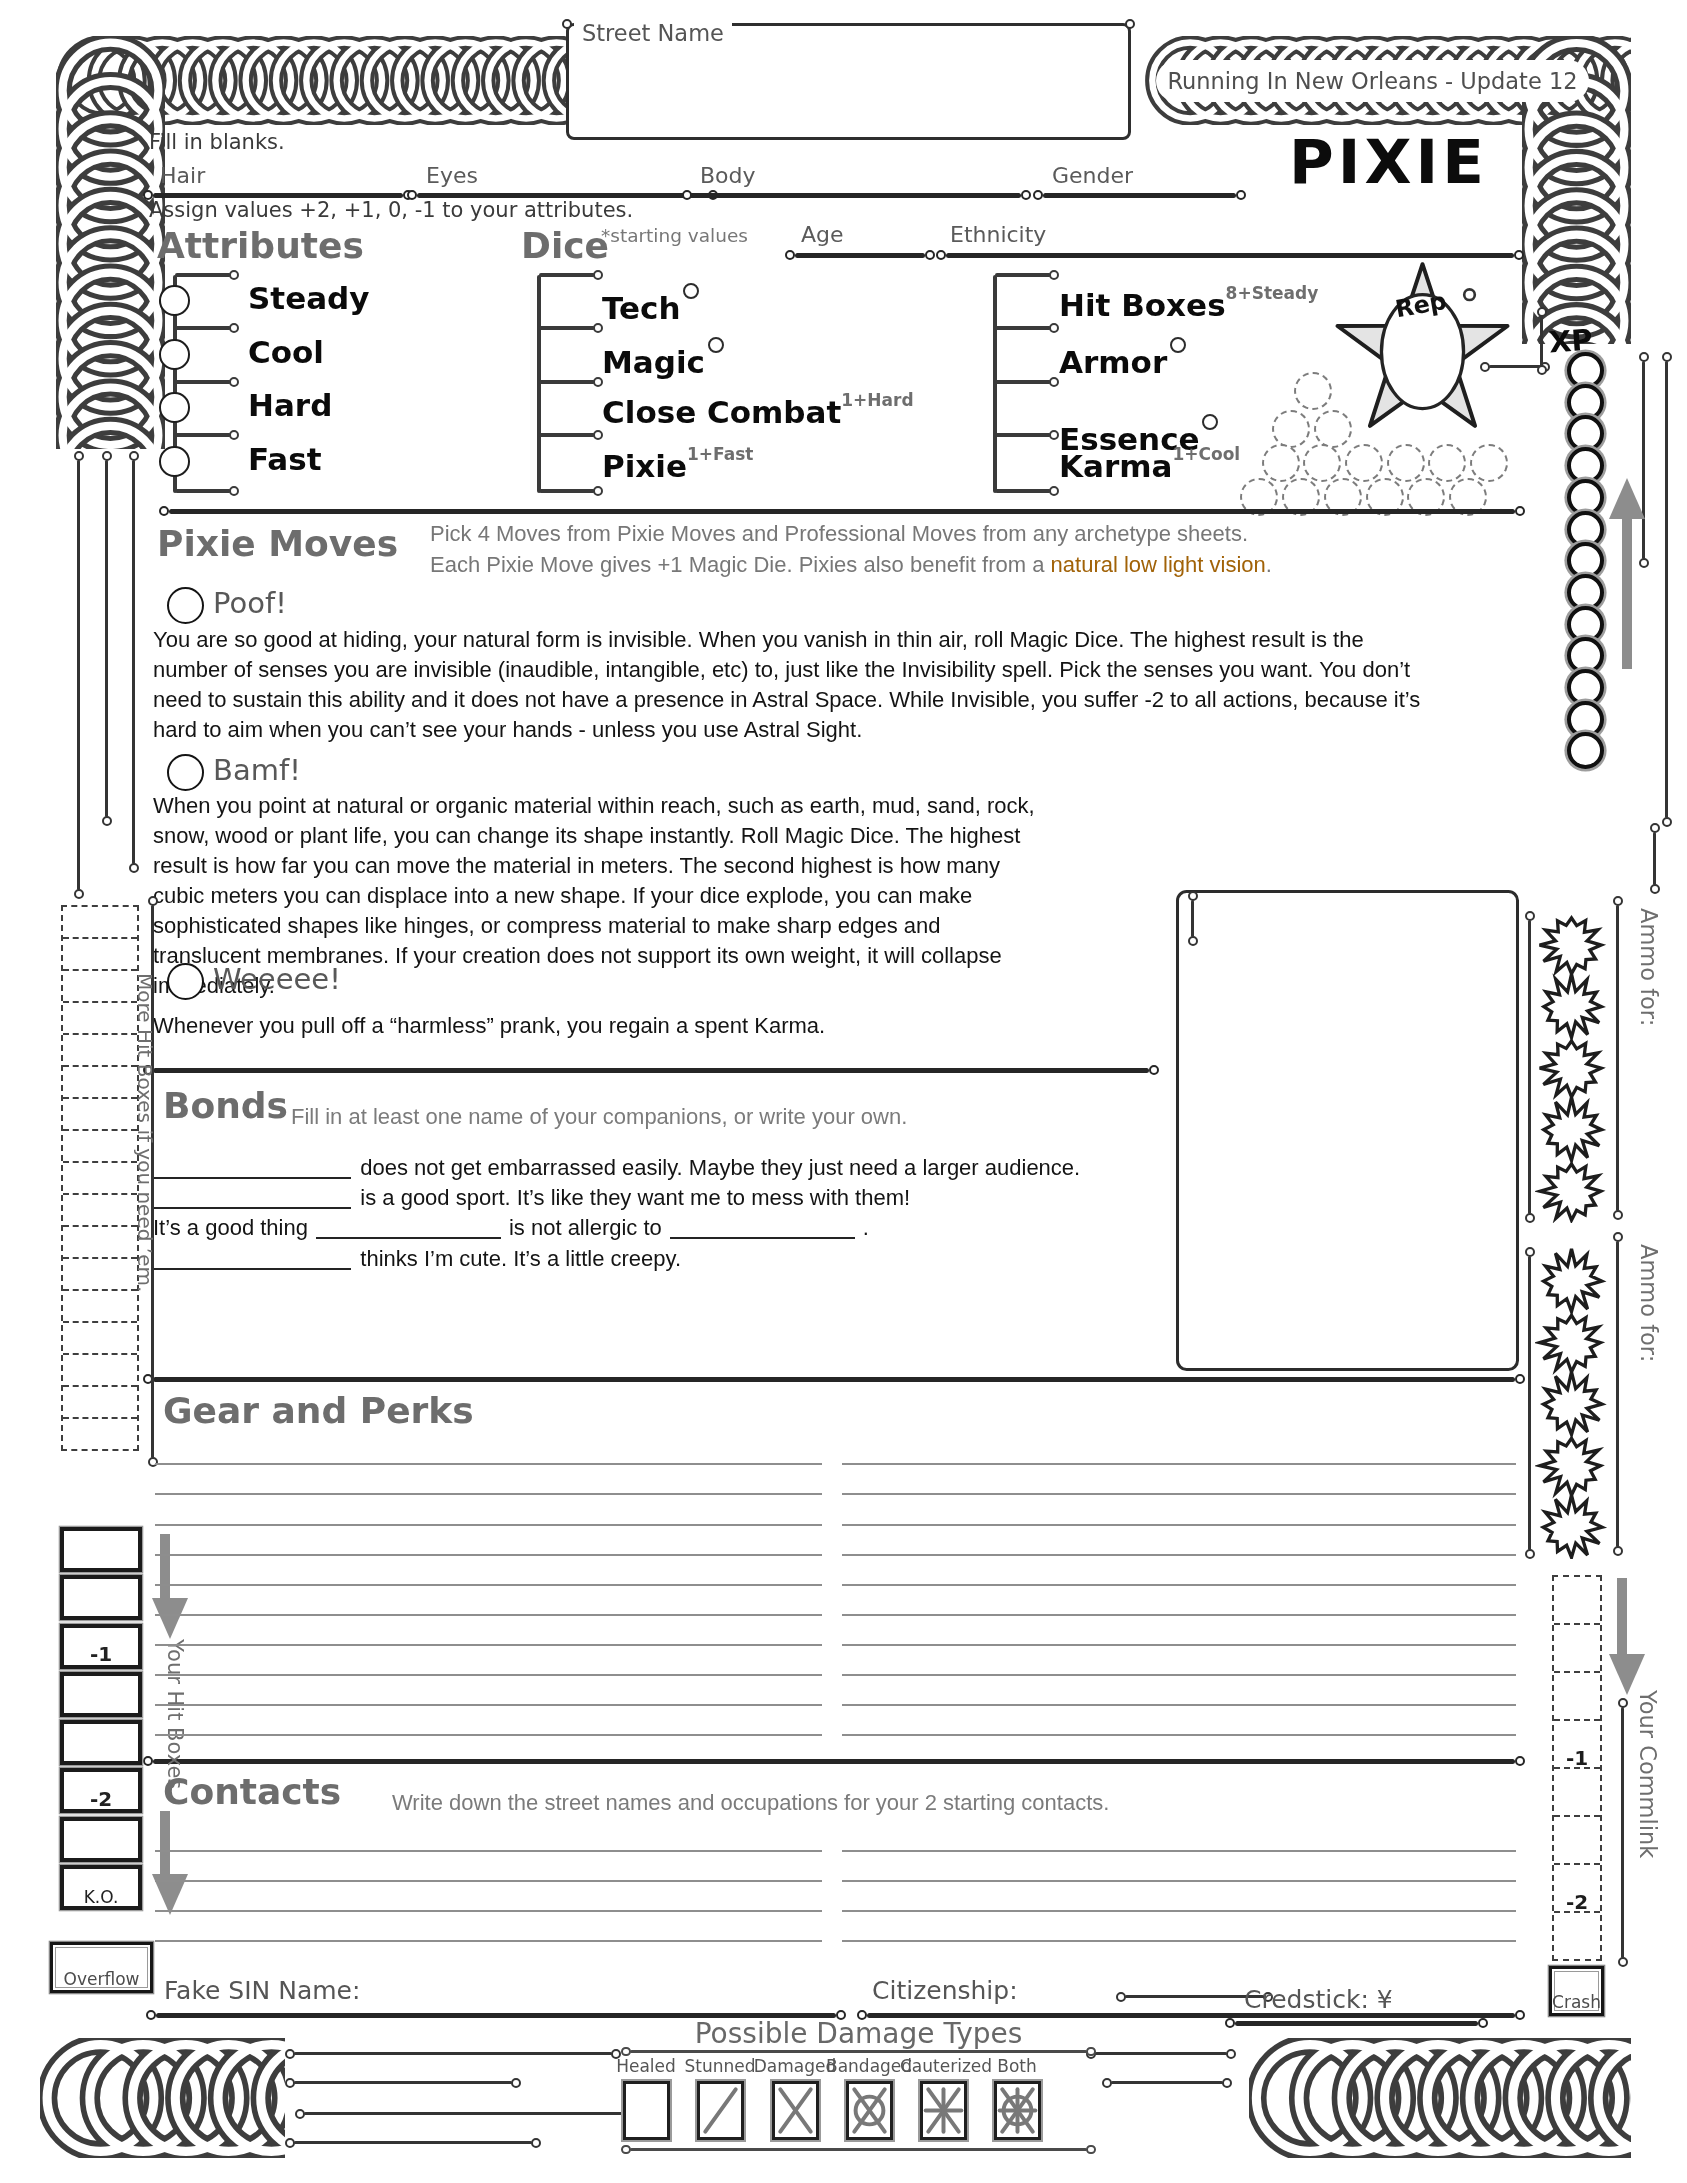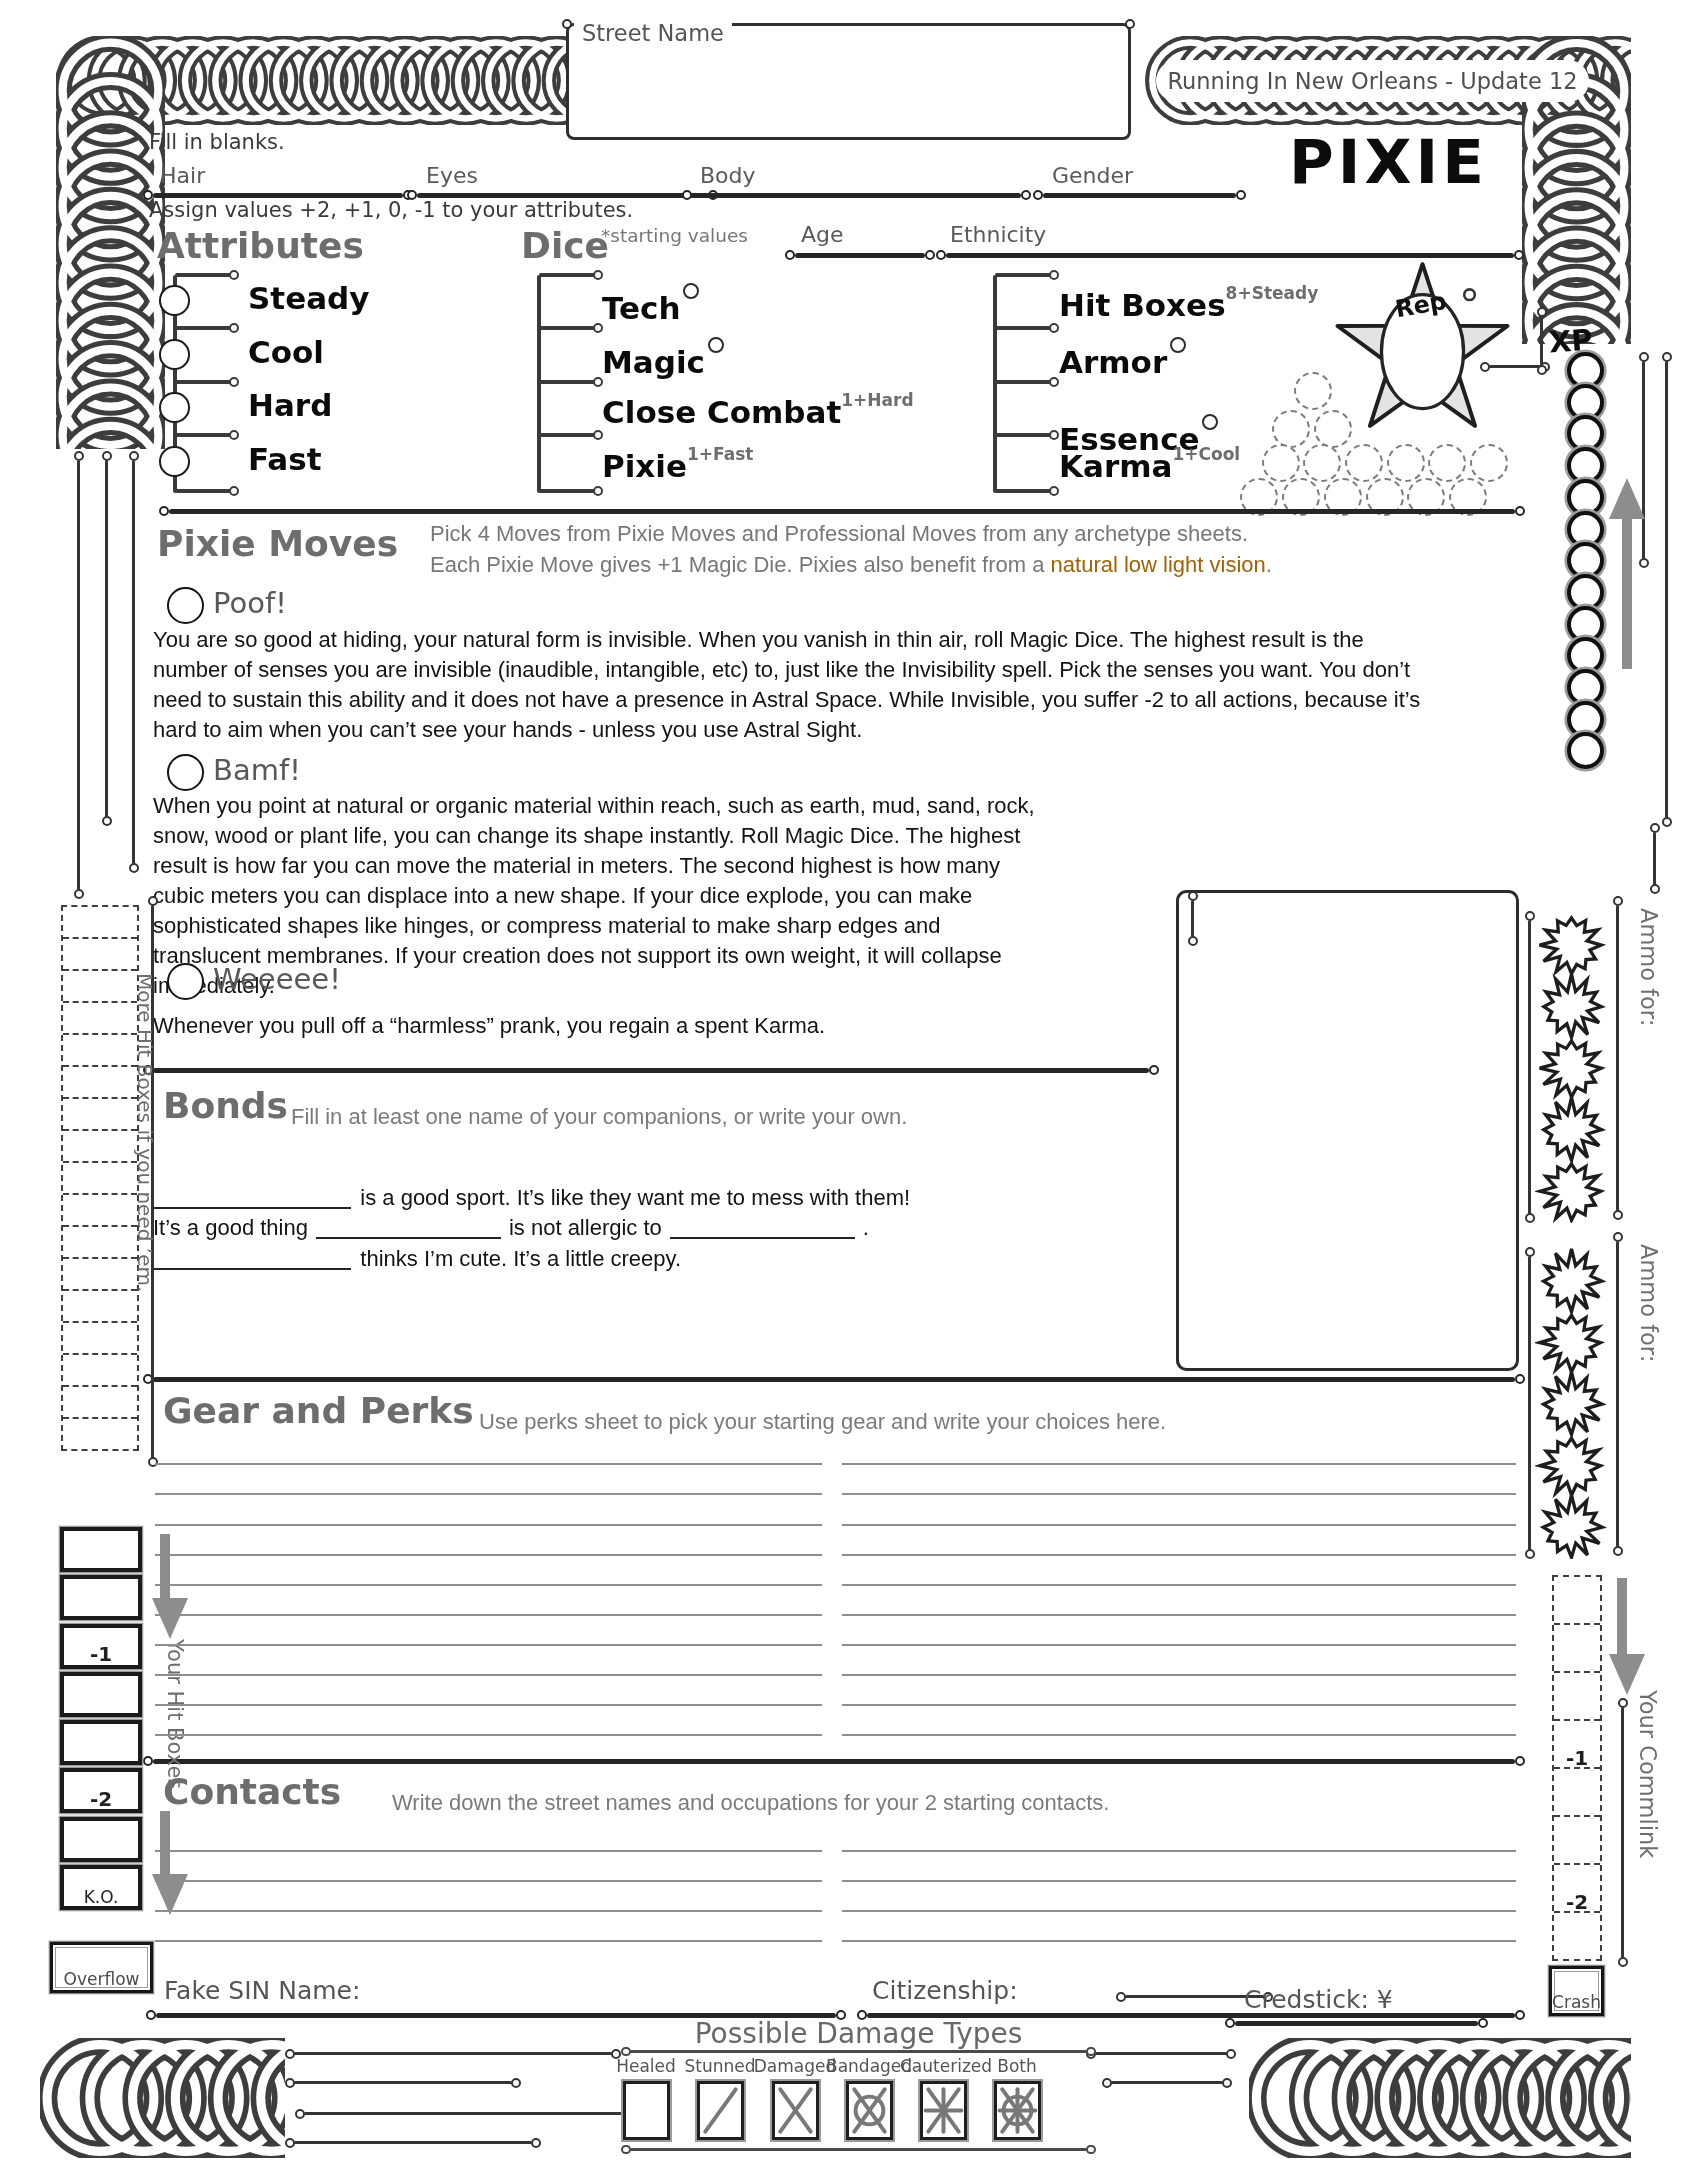--- a/index.html
+++ b/index.html
@@ -387,27 +387,27 @@
   <div class="movename" style="left:213px;top:961px;">Weeeee!</div>
   <div class="movebody" style="top:1011px;">Whenever you pull off a “harmless” prank, you regain a spent Karma.</div>
 
   <div class="abs" style="left:1176px;top:890px;width:337px;height:475px;border:3.3px solid #2c2c2c;border-radius:10.6px;background:#fff;"></div>
   <div class="tr-v" style="left:1191px;top:900px;height:37px;"></div>
 
   <div class="rule" style="left:153px;top:1068px;width:996px;"></div>
   <div class="sec-title" style="left:163px;top:1088px;">Bonds</div>
   <div class="sec-sub" style="left:291px;top:1104px;text-align:right;">Fill in at least one name of your companions, or write your own.</div>
 
+  <div class="bondrow" style="top:1153px;"><span class="blank"></span><span>does not get embarrassed easily. Maybe they just need a larger audience.</span></div>
   <div class="bondrow" style="top:1183px;"><span class="blank"></span><span>is a good sport. It’s like they want me to mess with them!</span></div>
   <div class="bondrow" style="top:1213px;"><span>It’s a good thing</span><span class="blank w280"></span><span>is not allergic to</span><span class="blank w280"></span><span>.</span></div>
   <div class="bondrow" style="top:1244px;"><span class="blank"></span><span>thinks I’m cute. It’s a little creepy.</span></div>
 
   <div class="rule" style="left:153px;top:1377px;width:1362px;"></div>
   <div class="sec-title" style="left:163px;top:1393px;">Gear and Perks</div>
-  <div class="sec-sub" style="left:479px;top:1409px;">Use perks sheet to pick your starting gear and write your choices here.</div>
 
   <div class="rule" style="left:153px;top:1759px;width:1362px;"></div>
   <div class="sec-title" style="left:163px;top:1774px;">Contacts</div>
   <div class="sec-sub" style="left:392px;top:1790px;">Write down the street names and occupations for your 2 starting contacts.</div>
 
   <div class="abs" style="left:164px;top:1976px;font:25px 'DejaVu Sans',sans-serif;color:#555;">Fake SIN Name:</div>
   <div class="rule" style="left:156px;top:2013px;width:680px;"></div>
   <div class="abs" style="left:872px;top:1976px;font:25px 'DejaVu Sans',sans-serif;color:#555;">Citizenship:</div>
   <div class="rule" style="left:867px;top:2013px;width:648px;"></div>
 

